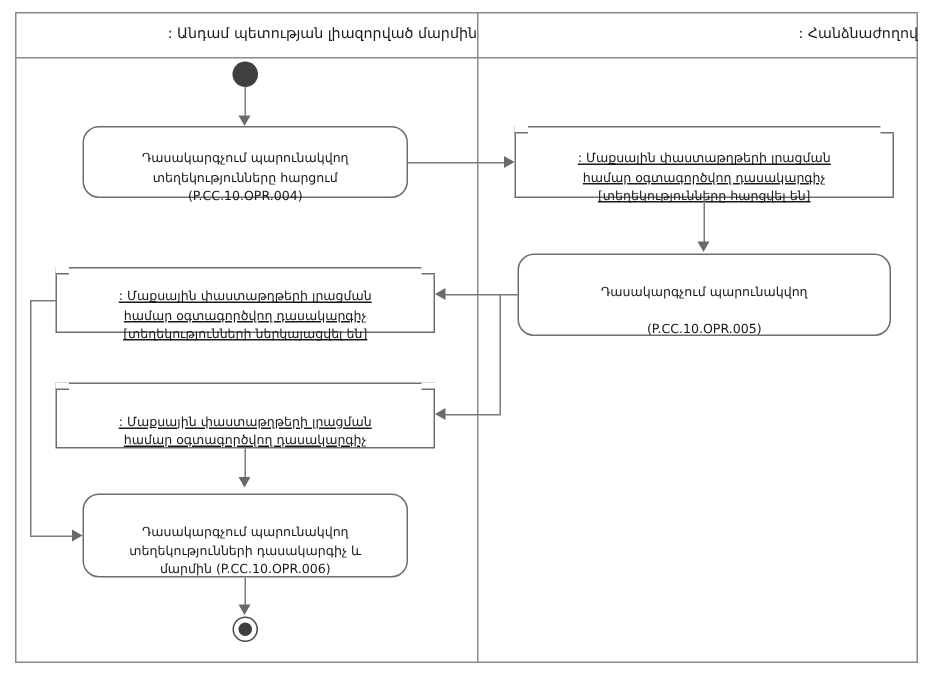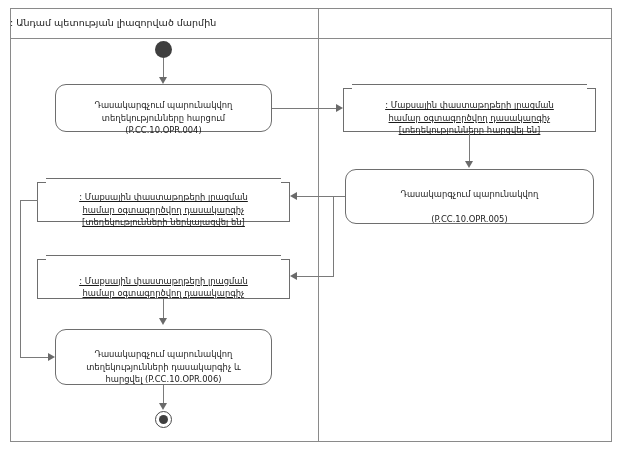--- a/index.html
+++ b/index.html
@@ -44,21 +44,21 @@
     top: 38px;
     width: 602px;
     height: 1px;
     background: #8a8a8a;
   }
   .lane-title {
     position: absolute;
     top: 8px;
     height: 30px;
     line-height: 30px;
-    text-align: left;
+    text-align: right;
     font-size: 9.5px;
     color: #1a1a1a;
     white-space: nowrap;
     overflow: hidden;
   }
 
   
   .node {
     position: absolute;
     box-sizing: border-box;
@@ -171,20 +171,21 @@
 
 <div id="canvas">
 
   <div class="frame"></div>
 
   <div class="header-divider"></div>
 
   <div class="lane-divider" style="left:318px;"></div>
 
   <div class="lane-title" style="left:10px; width:308px;">: Անդամ պետության լիազորված մարմին</div>
+  <div class="lane-title" style="left:319px; width:293px;">: Հանձնաժողով</div>
 
   <div class="initial-node" style="left:155px; top:41px;"></div>
 
   <div class="seg-v" style="left:163px; top:58px; height:22px;"></div>
   <div class="arrow arrow-down" style="left:159px; top:77px;"></div>
 
   <div class="node action" style="left:55px; top:84px; width:217px; height:48px;">
     <span class="txt">
       <span>Դասակարգչում պարունակվող</span><br>
       <span>տեղեկությունները հարցում</span><br>
@@ -242,21 +243,21 @@
   <div class="seg-h" style="left:20px; top:357px; width:30px;"></div>
   <div class="arrow arrow-right" style="left:48px; top:353px;"></div>
 
   <div class="seg-v" style="left:163px; top:299px; height:22px;"></div>
   <div class="arrow arrow-down" style="left:159px; top:318px;"></div>
 
   <div class="node action" style="left:55px; top:329px; width:217px; height:56px;">
     <span class="txt">
       <span>Դասակարգչում պարունակվող</span><br>
       <span>տեղեկությունների դասակարգիչ և</span><br>
-      <span>հարցվել (P.CC.10.OPR.006)</span>
+      <span>մարմին (P.CC.10.OPR.006)</span>
     </span>
   </div>
 
   <div class="seg-v" style="left:163px; top:385px; height:22px;"></div>
   <div class="arrow arrow-down" style="left:159px; top:403px;"></div>
 
   <div class="final-node" style="left:155px; top:411px;">
     <span class="inner"></span>
   </div>
 

